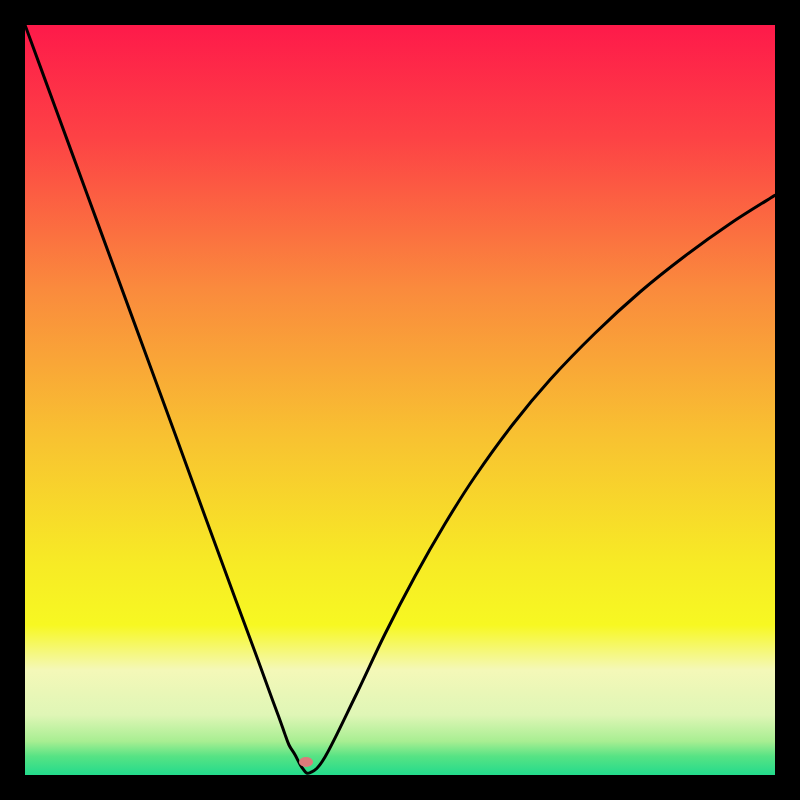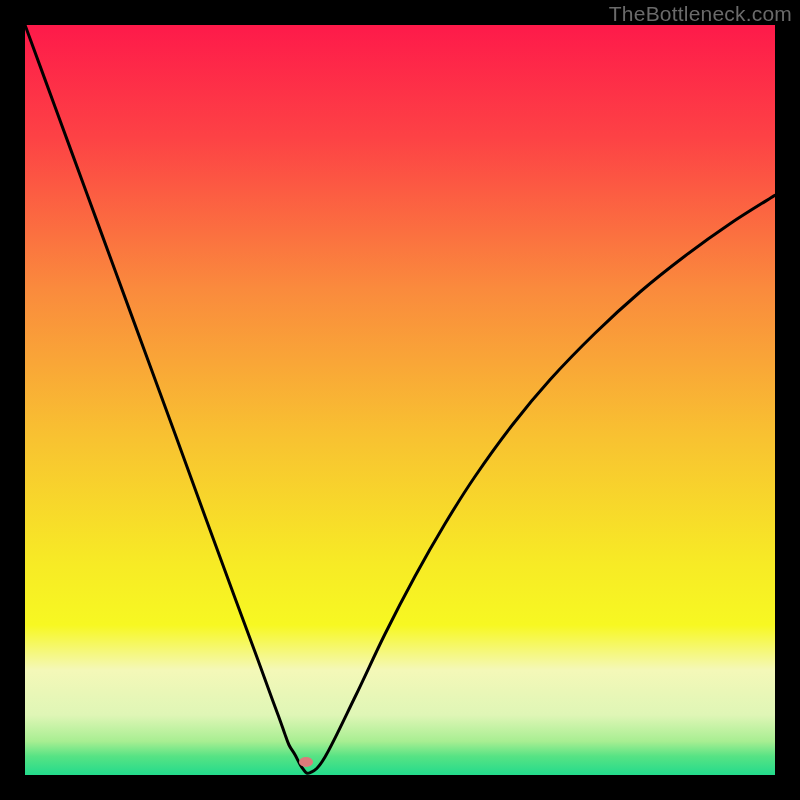--- a/index.html
+++ b/index.html
@@ -83,15 +83,14 @@
     </svg>
 
     <svg class="curve-svg" viewBox="0 0 750 750" preserveAspectRatio="none">
       <path id="curve-path" d="M 0,0 C 5.3999999999999995,14.71500000000002 19.200000000000003,52.320000000000114 30,81.75000000000011 C 40.8,111.18000000000012 49.2,134.07000000000002 60,163.5 C 70.8,192.92999999999998 79.2,215.82000000000005 90,245.25000000000006 C 100.8,274.68000000000006 109.2,297.57000000000005 120,327.00000000000006 C 130.8,356.43000000000006 139.2,379.185 150,408.75 C 160.8,438.315 169.2,461.685 180,491.25 C 190.8,520.815 200.55000000000004,547.35 210.00000000000003,573 C 219.45000000000002,598.65 225.75,615.39 232.5,633.75 C 239.25,652.11 243.45,663.93 247.5,675 C 251.55,686.07 252.84000000000003,689.31 255.00000000000003,695.25 C 257.16,701.19 257.88,703.545 259.5,708 C 261.12,712.455 262.11,716.085 264,720 C 265.89,723.915 267.57,725.565 270,729.75 C 272.43,733.935 274.8,740.01 277.5,743.25 C 280.2,746.49 280.95,749.775 285,747.75 C 289.05,745.725 291.9,745.635 300,732 C 308.1,718.365 319.2,694.14 330,672 C 340.8,649.86 349.2,630.735 360,609 C 370.8,587.265 379.2,571.095 390,551.25 C 400.8,531.405 409.20000000000005,516.705 420.00000000000006,498.75 C 430.80000000000007,480.795 437.85,469.32 450,451.5 C 462.15,433.68 474,417.165 487.5,399.75 C 501,382.335 510.15,371.22 525,354.75 C 539.85,338.28 553.8,324.045 570,308.25 C 586.2,292.455 598.8,280.905 615,267 C 631.2,253.095 643.8,243.285 660,231 C 676.2,218.715 688.8,209.685 705,198.75 C 721.2,187.815 741.9,175.38 750,170.25" fill="none" stroke="#000000" stroke-width="3" stroke-linecap="round" stroke-linejoin="round"></path>
     </svg>
 
     <div class="marker" id="marker" style="left: 280.5px; top: 737.25px; background: rgb(219, 123, 123);"></div>
 
   </div>
 
-  <div class="watermark">TheBottleneck.com</div>
 
 </div>
 
 </body></html>

